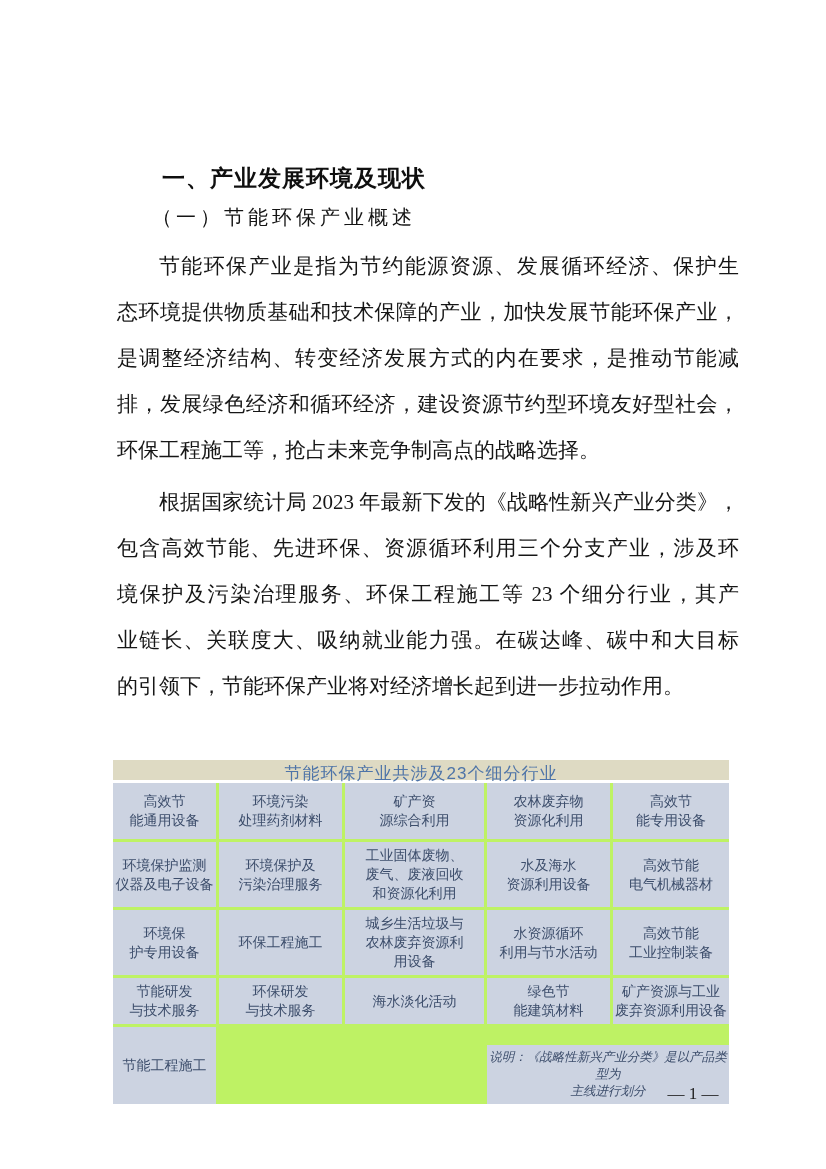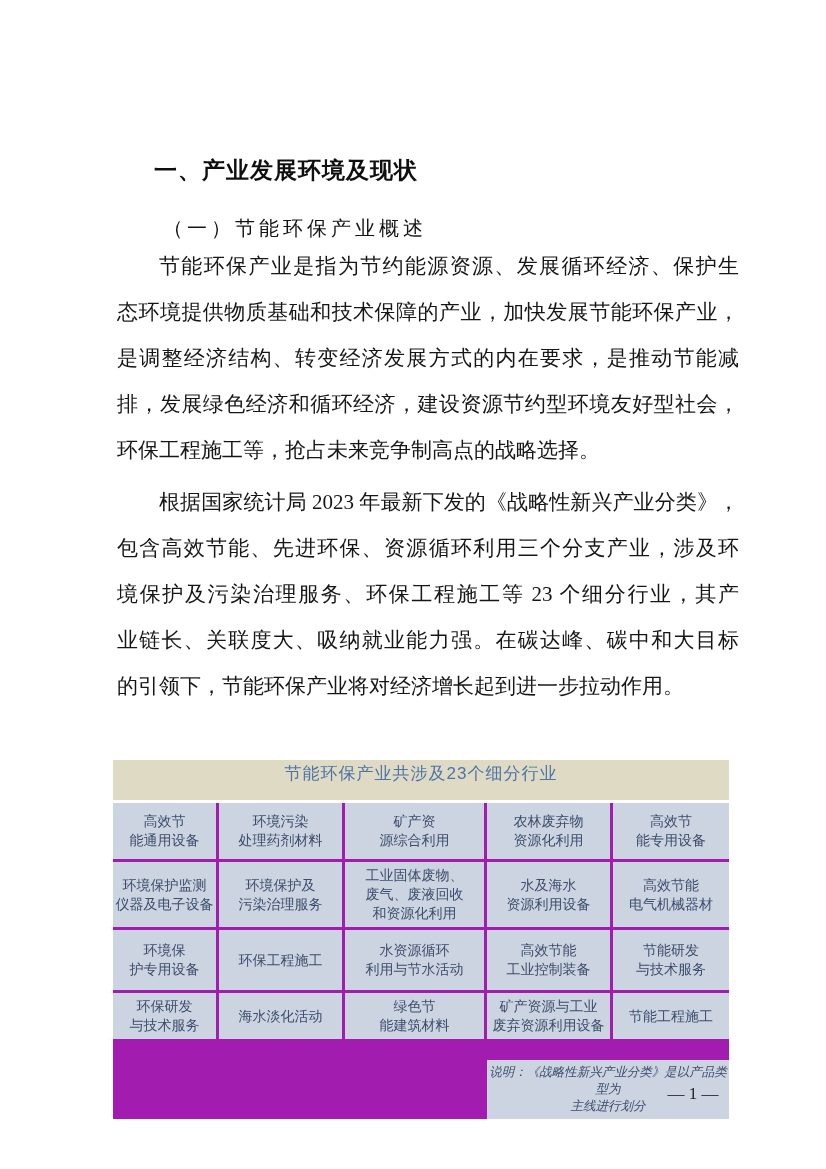--- a/index.html
+++ b/index.html
@@ -10,33 +10,33 @@
     margin: 0 auto;
     background: #ffffff;
     overflow: hidden;
     font-family: "Liberation Serif", serif;
     color: #1b1b1b;
   }
   .h1 {
     position: absolute;
     left: 146px;
     top: 147px;
-    margin: 8px;
+    margin: 16px;
     font-family: "Liberation Sans", sans-serif;
     font-weight: 700;
     font-size: 23px;
     color: #0f0f0f;
     letter-spacing: 1px;
     white-space: nowrap;
   }
   .h2 {
     position: absolute;
     left: 151px;
     top: 203px;
-    margin: 12px;
+    margin: 1px;
     font-family: "Liberation Serif", serif;
     font-weight: 400;
     font-size: 20px;
     color: #141414;
     letter-spacing: 4px;
     white-space: nowrap;
   }
   .para {
     position: absolute;
     left: 117px;
@@ -58,33 +58,33 @@
   .table-wrap {
     position: absolute;
     left: 113px;
     top: 760px;
     width: 616px;
     font-family: "Liberation Sans", sans-serif;
   }
   .t-title {
     background: var(--table-title-bg, #dedac3);
     color: var(--table-title-text, #4e74a8);
-    height: 40px;
+    height: 20px;
     line-height: 28px;
     text-align: center;
     font-size: 17px;
     letter-spacing: 1px;
     margin-bottom: 3px;
   }
   .t-grid {
     display: grid;
     grid-template-columns: 103px 123px 139px 123px 116px;
     grid-template-rows: minmax(56px, auto) minmax(60px, auto) minmax(60px, auto) minmax(40px, auto) minmax(42px, auto);
     gap: 3px;
-    background: #a21caf;
+    background: #bef264;
   }
   .cell {
     background: var(--table-cell-bg, #ccd3e1);
     color: var(--table-cell-text, #3c4d6b);
     display: flex;
     align-items: center;
     justify-content: center;
     text-align: center;
     font-size: 14px;
     line-height: 19px;
@@ -156,20 +156,23 @@
 废气、废液回收
 和资源化利用</div>
       <div class="cell">水及海水
 资源利用设备</div>
 
       <div class="cell">高效节能
 电气机械器材</div>
       <div class="cell">环境保
 护专用设备</div>
       <div class="cell">环保工程施工</div>
+      <div class="cell">城乡生活垃圾与
+农林废弃资源利
+用设备</div>
       <div class="cell">水资源循环
 利用与节水活动</div>
 
       <div class="cell">高效节能
 工业控制装备</div>
       <div class="cell">节能研发
 与技术服务</div>
       <div class="cell">环保研发
 与技术服务</div>
       <div class="cell">海水淡化活动</div>

